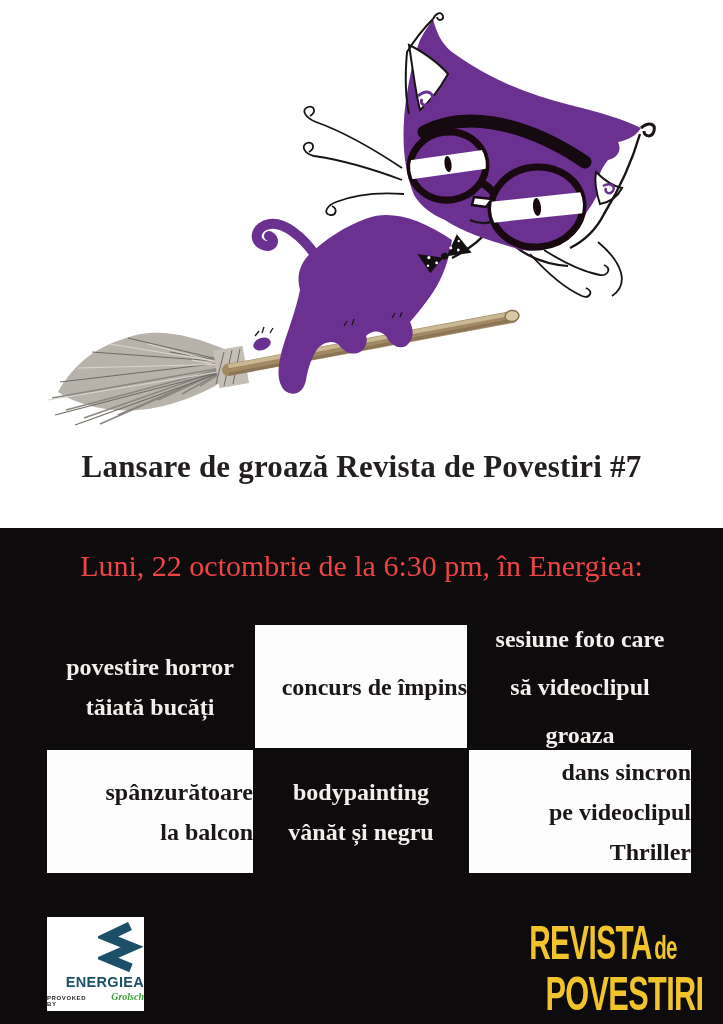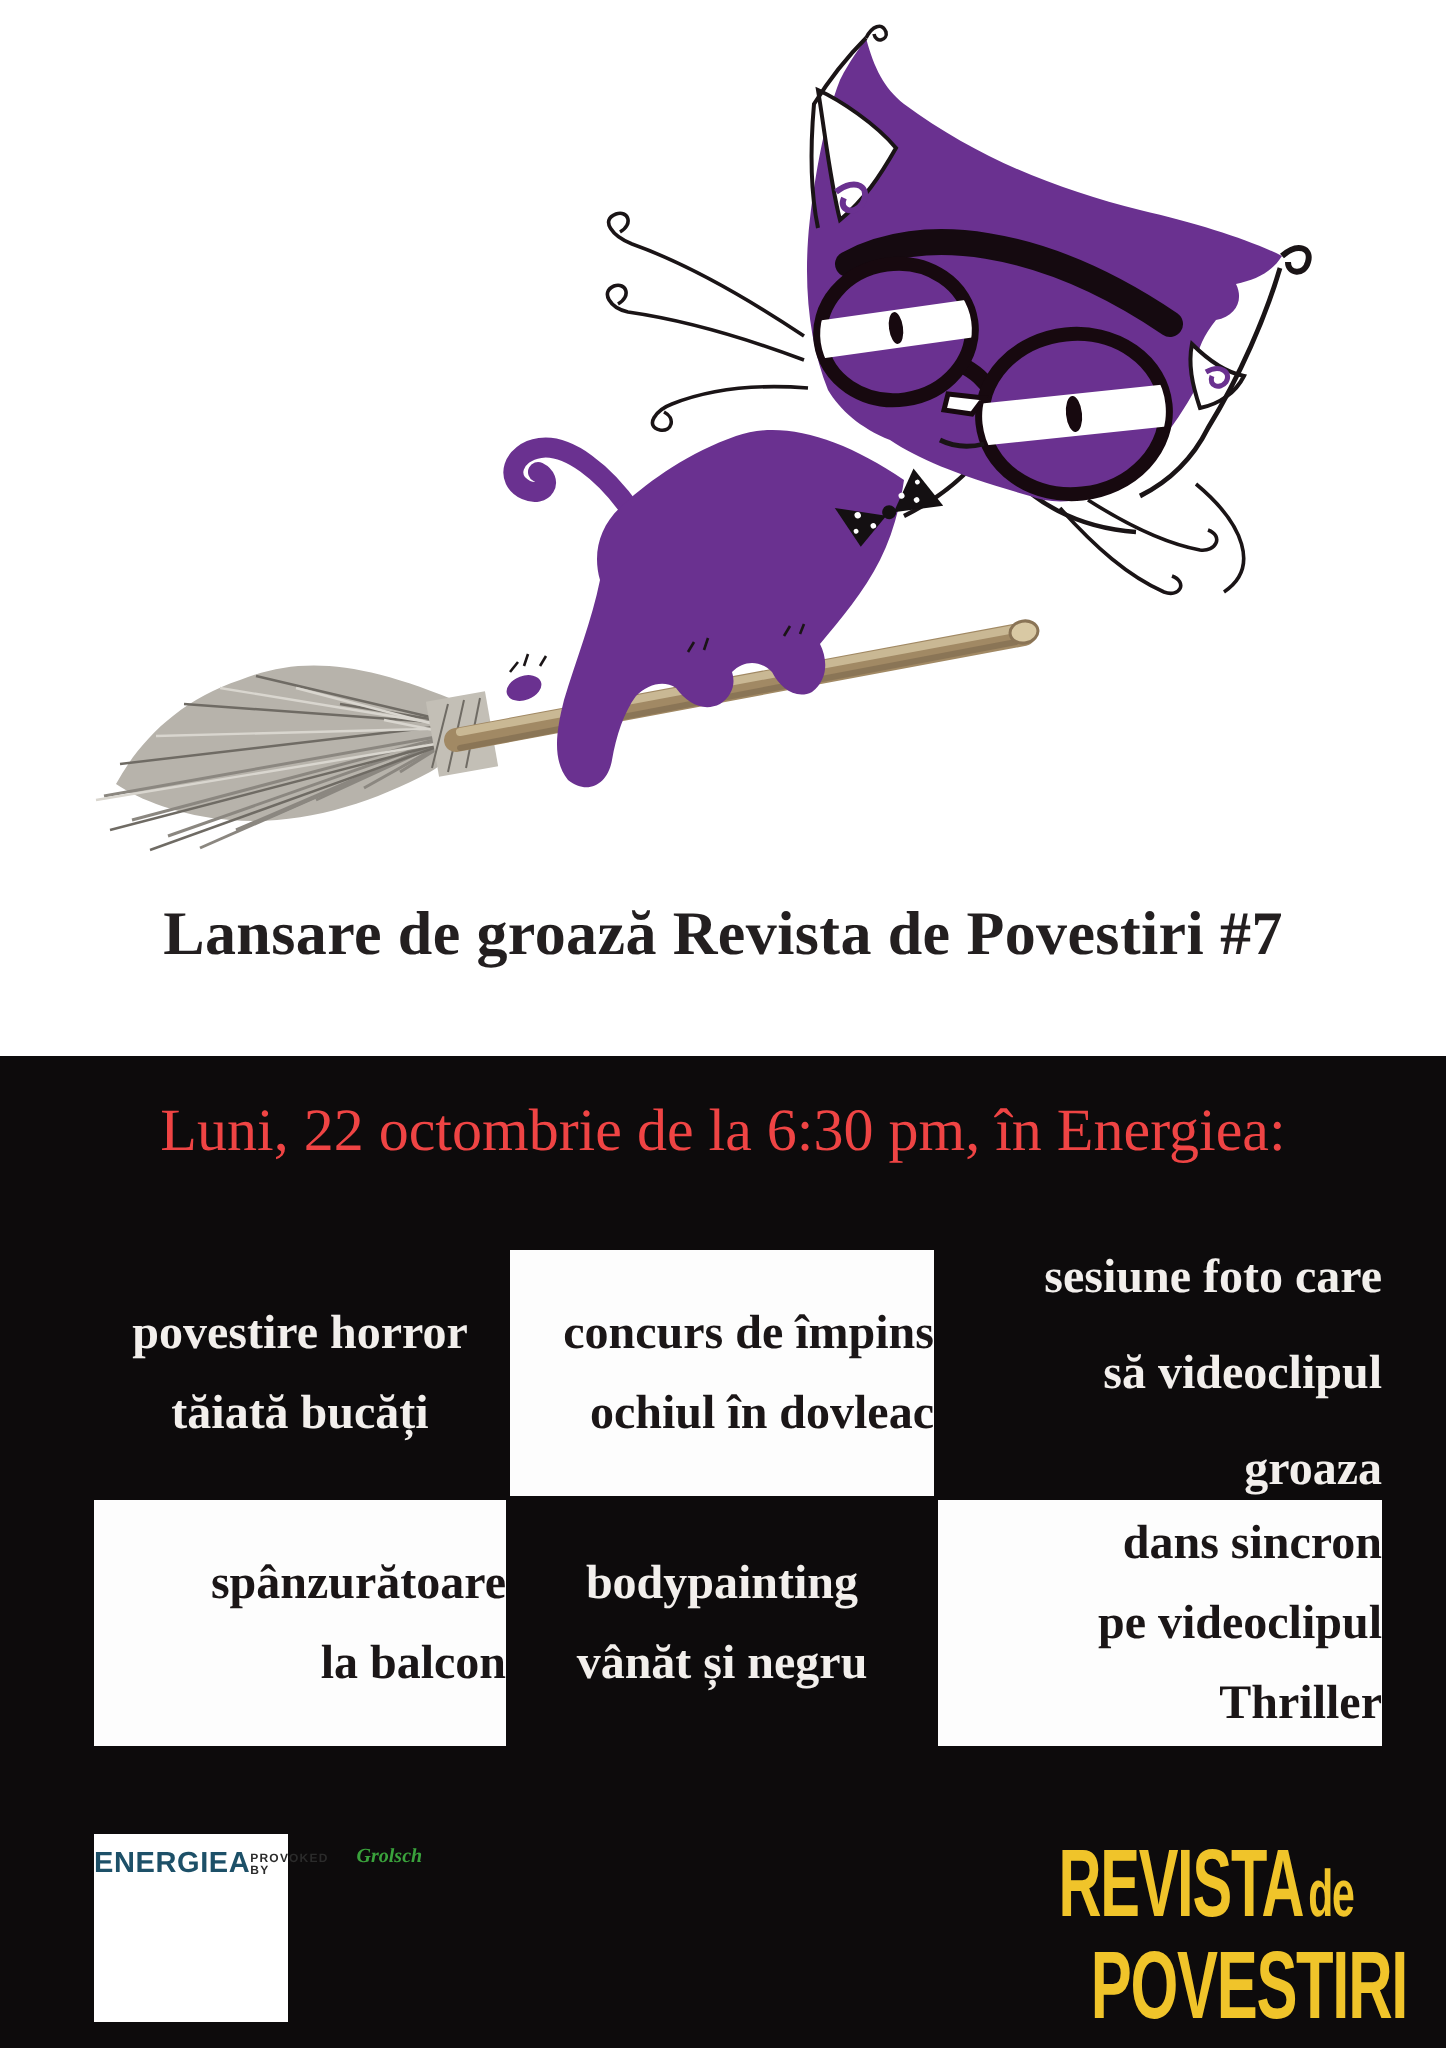--- a/index.html
+++ b/index.html
@@ -10,23 +10,23 @@
          font-size:31px;font-weight:bold;color:#231f20;letter-spacing:.2px;}
   .black{position:absolute;top:528px;left:0;width:723px;height:496px;background:#0d0b0c;}
   .schedule{position:absolute;top:21px;left:0;width:100%;text-align:center;
             font-size:30px;font-weight:400;color:#ef4444;}
   .grid{position:absolute;left:47px;top:97px;width:644px;display:grid;
         grid-template-columns:206px 212px 222px;grid-template-rows:123px 123px;gap:2px;}
   .cell{display:flex;flex-direction:column;align-items:center;justify-content:center;
         text-align:center;font-weight:bold;font-size:24px;line-height:40px;color:#f2efec;}
   .cell span{display:block;white-space:nowrap;}
   .cell.light{background:#fdfdfd;color:#1b1617;align-items:flex-end;}
-  .grid .cell:nth-child(3){line-height:48px;align-items:flex-end;}
+  .grid .cell:nth-child(3){line-height:48px;}
   .energiea{position:absolute;left:47px;top:389px;width:97px;height:94px;background:#ffffff;
-            display:flex;flex-direction:row;align-items:flex-start;box-sizing:border-box;padding-top:5px;}
+            display:flex;flex-direction:column;align-items:flex-end;box-sizing:border-box;padding-top:5px;}
   .e-glyph{display:block;}
   .e-name{font-family:"Liberation Sans", sans-serif;font-weight:bold;font-size:14.5px;
           letter-spacing:.3px;color:#1d5068;margin-top:2px;white-space:nowrap;}
   .e-sub{display:flex;align-items:baseline;gap:14px;margin-top:1px;font-family:"Liberation Sans", sans-serif;}
   .e-provoked{font-size:6px;font-weight:bold;letter-spacing:.6px;color:#2b2b2b;}
   .e-grolsch{font-family:"Liberation Serif", serif;font-style:italic;font-weight:bold;
              font-size:10px;color:#3aa23c;}
   .rdp{position:absolute;right:30px;top:391px;width:180px;text-align:center;color:#f0c42a;
        font-family:"Liberation Sans", sans-serif;font-weight:bold;line-height:1;}
   .rdp-line{white-space:nowrap;letter-spacing:-1px;}
@@ -183,21 +183,20 @@
   <div class="black">
     <div class="schedule">Luni, 22 octombrie de la 6:30 pm, în Energiea:</div>
 
     <div class="grid">
       <div class="cell dark">
         <span>povestire horror</span>
         <span>tăiată bucăți</span>
       </div>
       <div class="cell light">
         <span>concurs de împins</span>
-        <span>ochiul în dovleac</span>
       </div>
       <div class="cell dark">
         <span>sesiune foto care</span>
         <span>să videoclipul</span>
         <span>groaza</span>
       </div>
       <div class="cell light">
         <span>spânzurătoare</span>
         <span>la balcon</span>
       </div>

